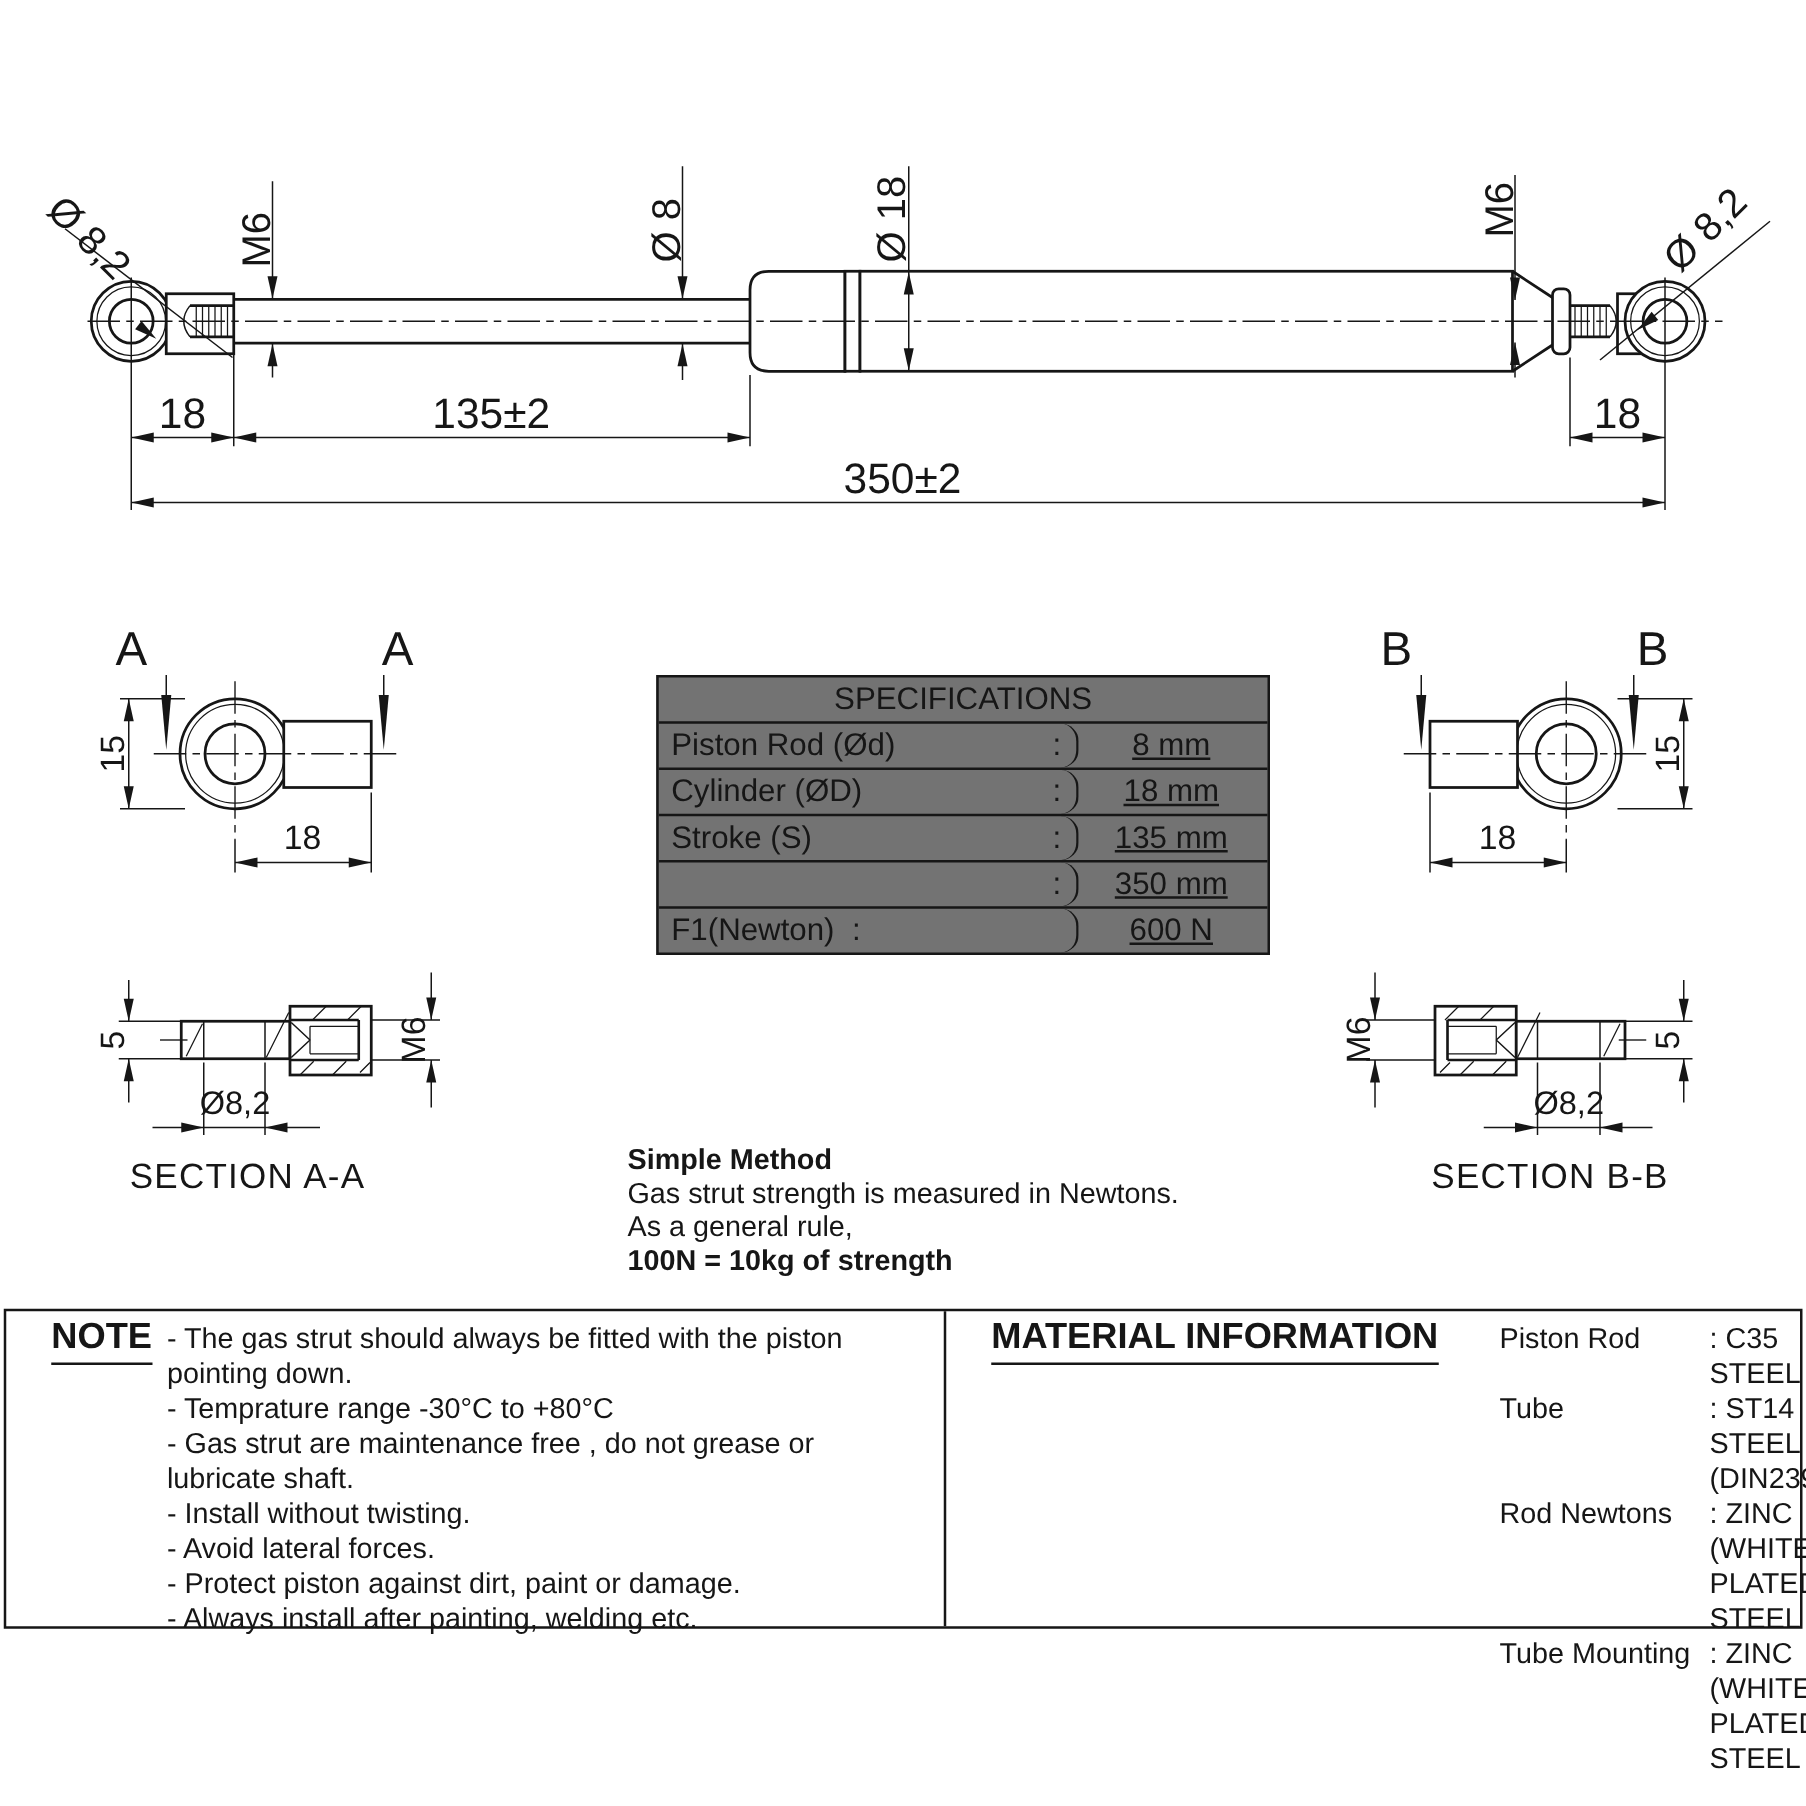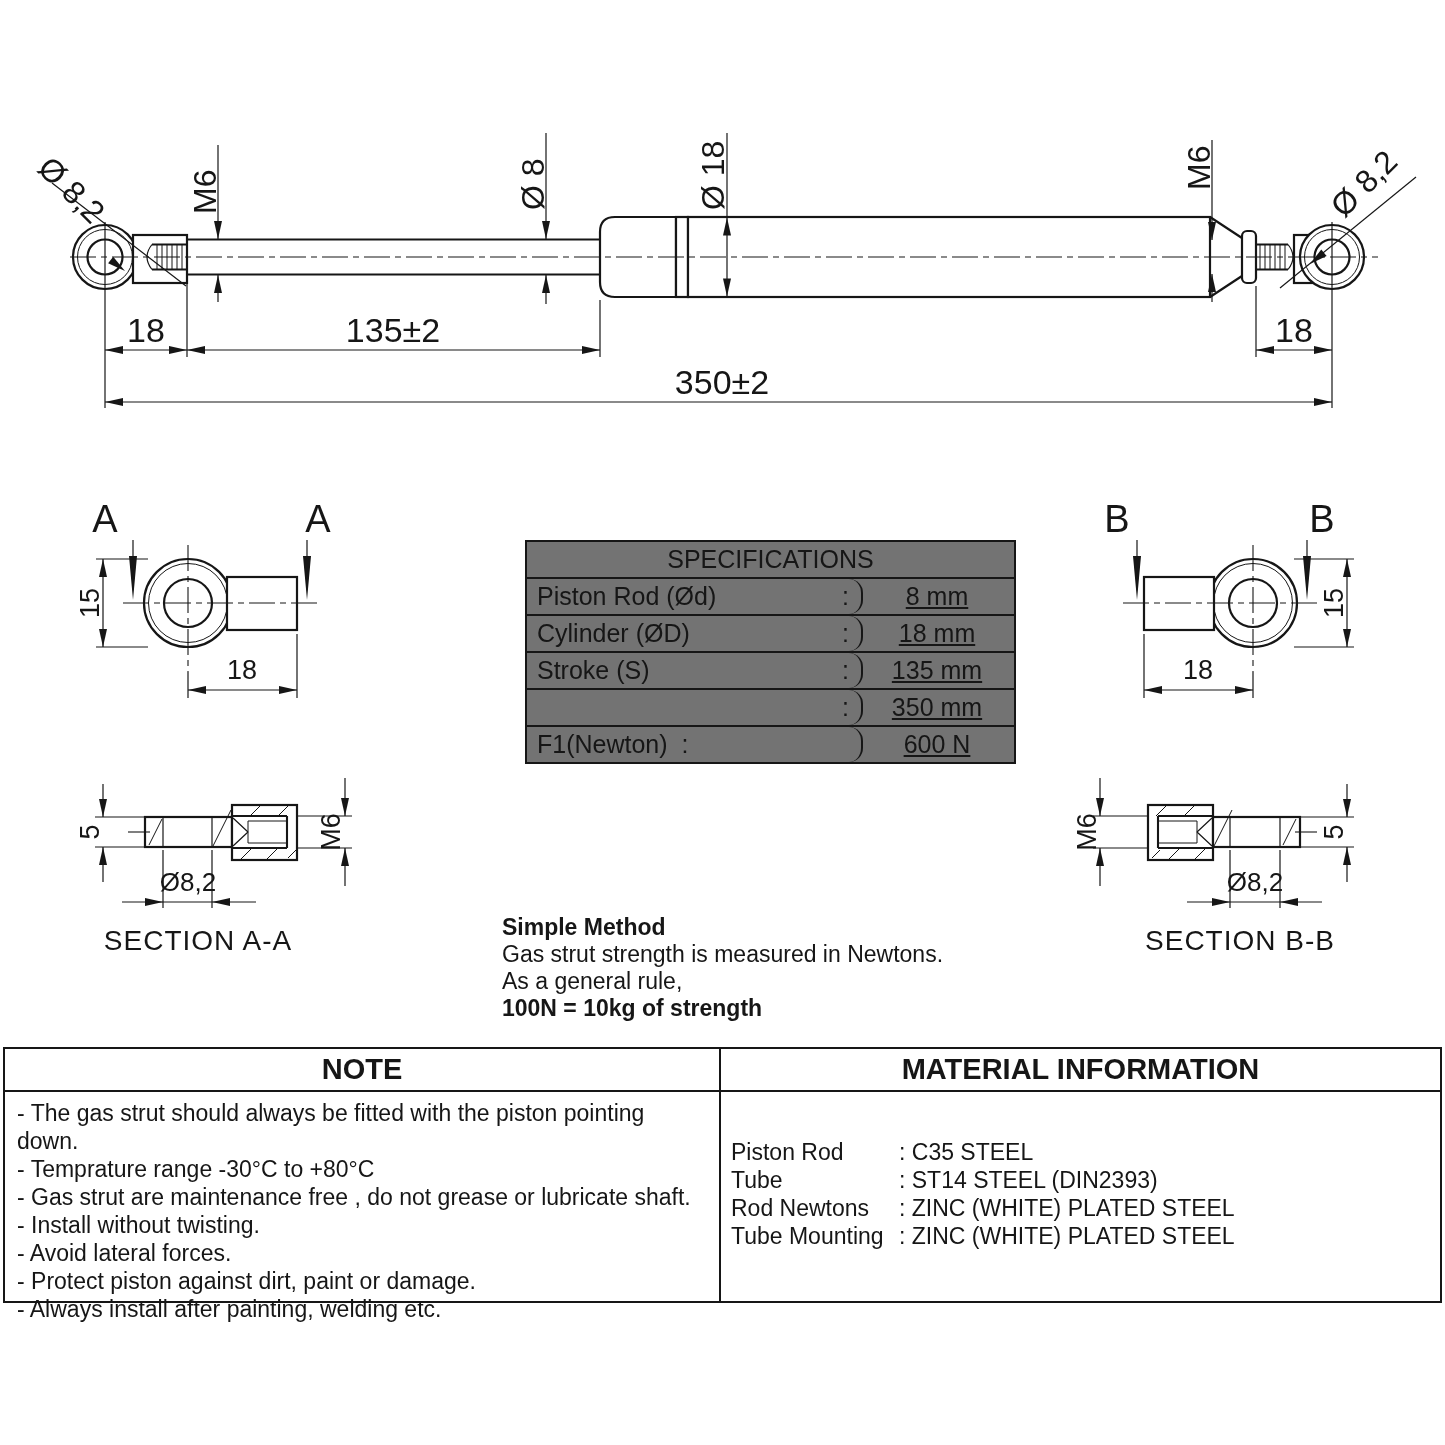--- a/index.html
+++ b/index.html
@@ -35,21 +35,21 @@
   .spec-value{flex:1;text-align:center;padding-right:3px;text-decoration:underline;}
 
   
   .simple{position:absolute;left:502px;top:902px;font-size:23px;line-height:27px;margin-top:12px;}
   .simple .b{font-weight:bold;}
 
   
   .bottom-table{position:absolute;left:3px;top:1047px;width:1439px;height:256px;
                 border:2px solid #161616;display:flex;font-size:23px;background:#fff;
                 box-sizing:border-box;}
-  .bt-col{display:flex;flex-direction:column;box-sizing:border-box;}
+  .bt-col{display:flex;flex-direction:row;box-sizing:border-box;margin-left:36px;}
   .bt-note{width:716px;border-right:2px solid #161616;}
   .bt-mat{flex:1;gap:39px;}
   .bt-header{height:41px;line-height:41px;text-align:center;font-weight:bold;
              font-size:29px;border-bottom:2px solid #161616;flex:none;}
   .bt-body{padding:7px 12px 0 12px;line-height:28px;}
   .bt-mat .bt-body{padding-left:10px;}
   .mat-row{display:flex;}
   .mat-label{width:168px;flex:none;}
 </style>
 </head>

